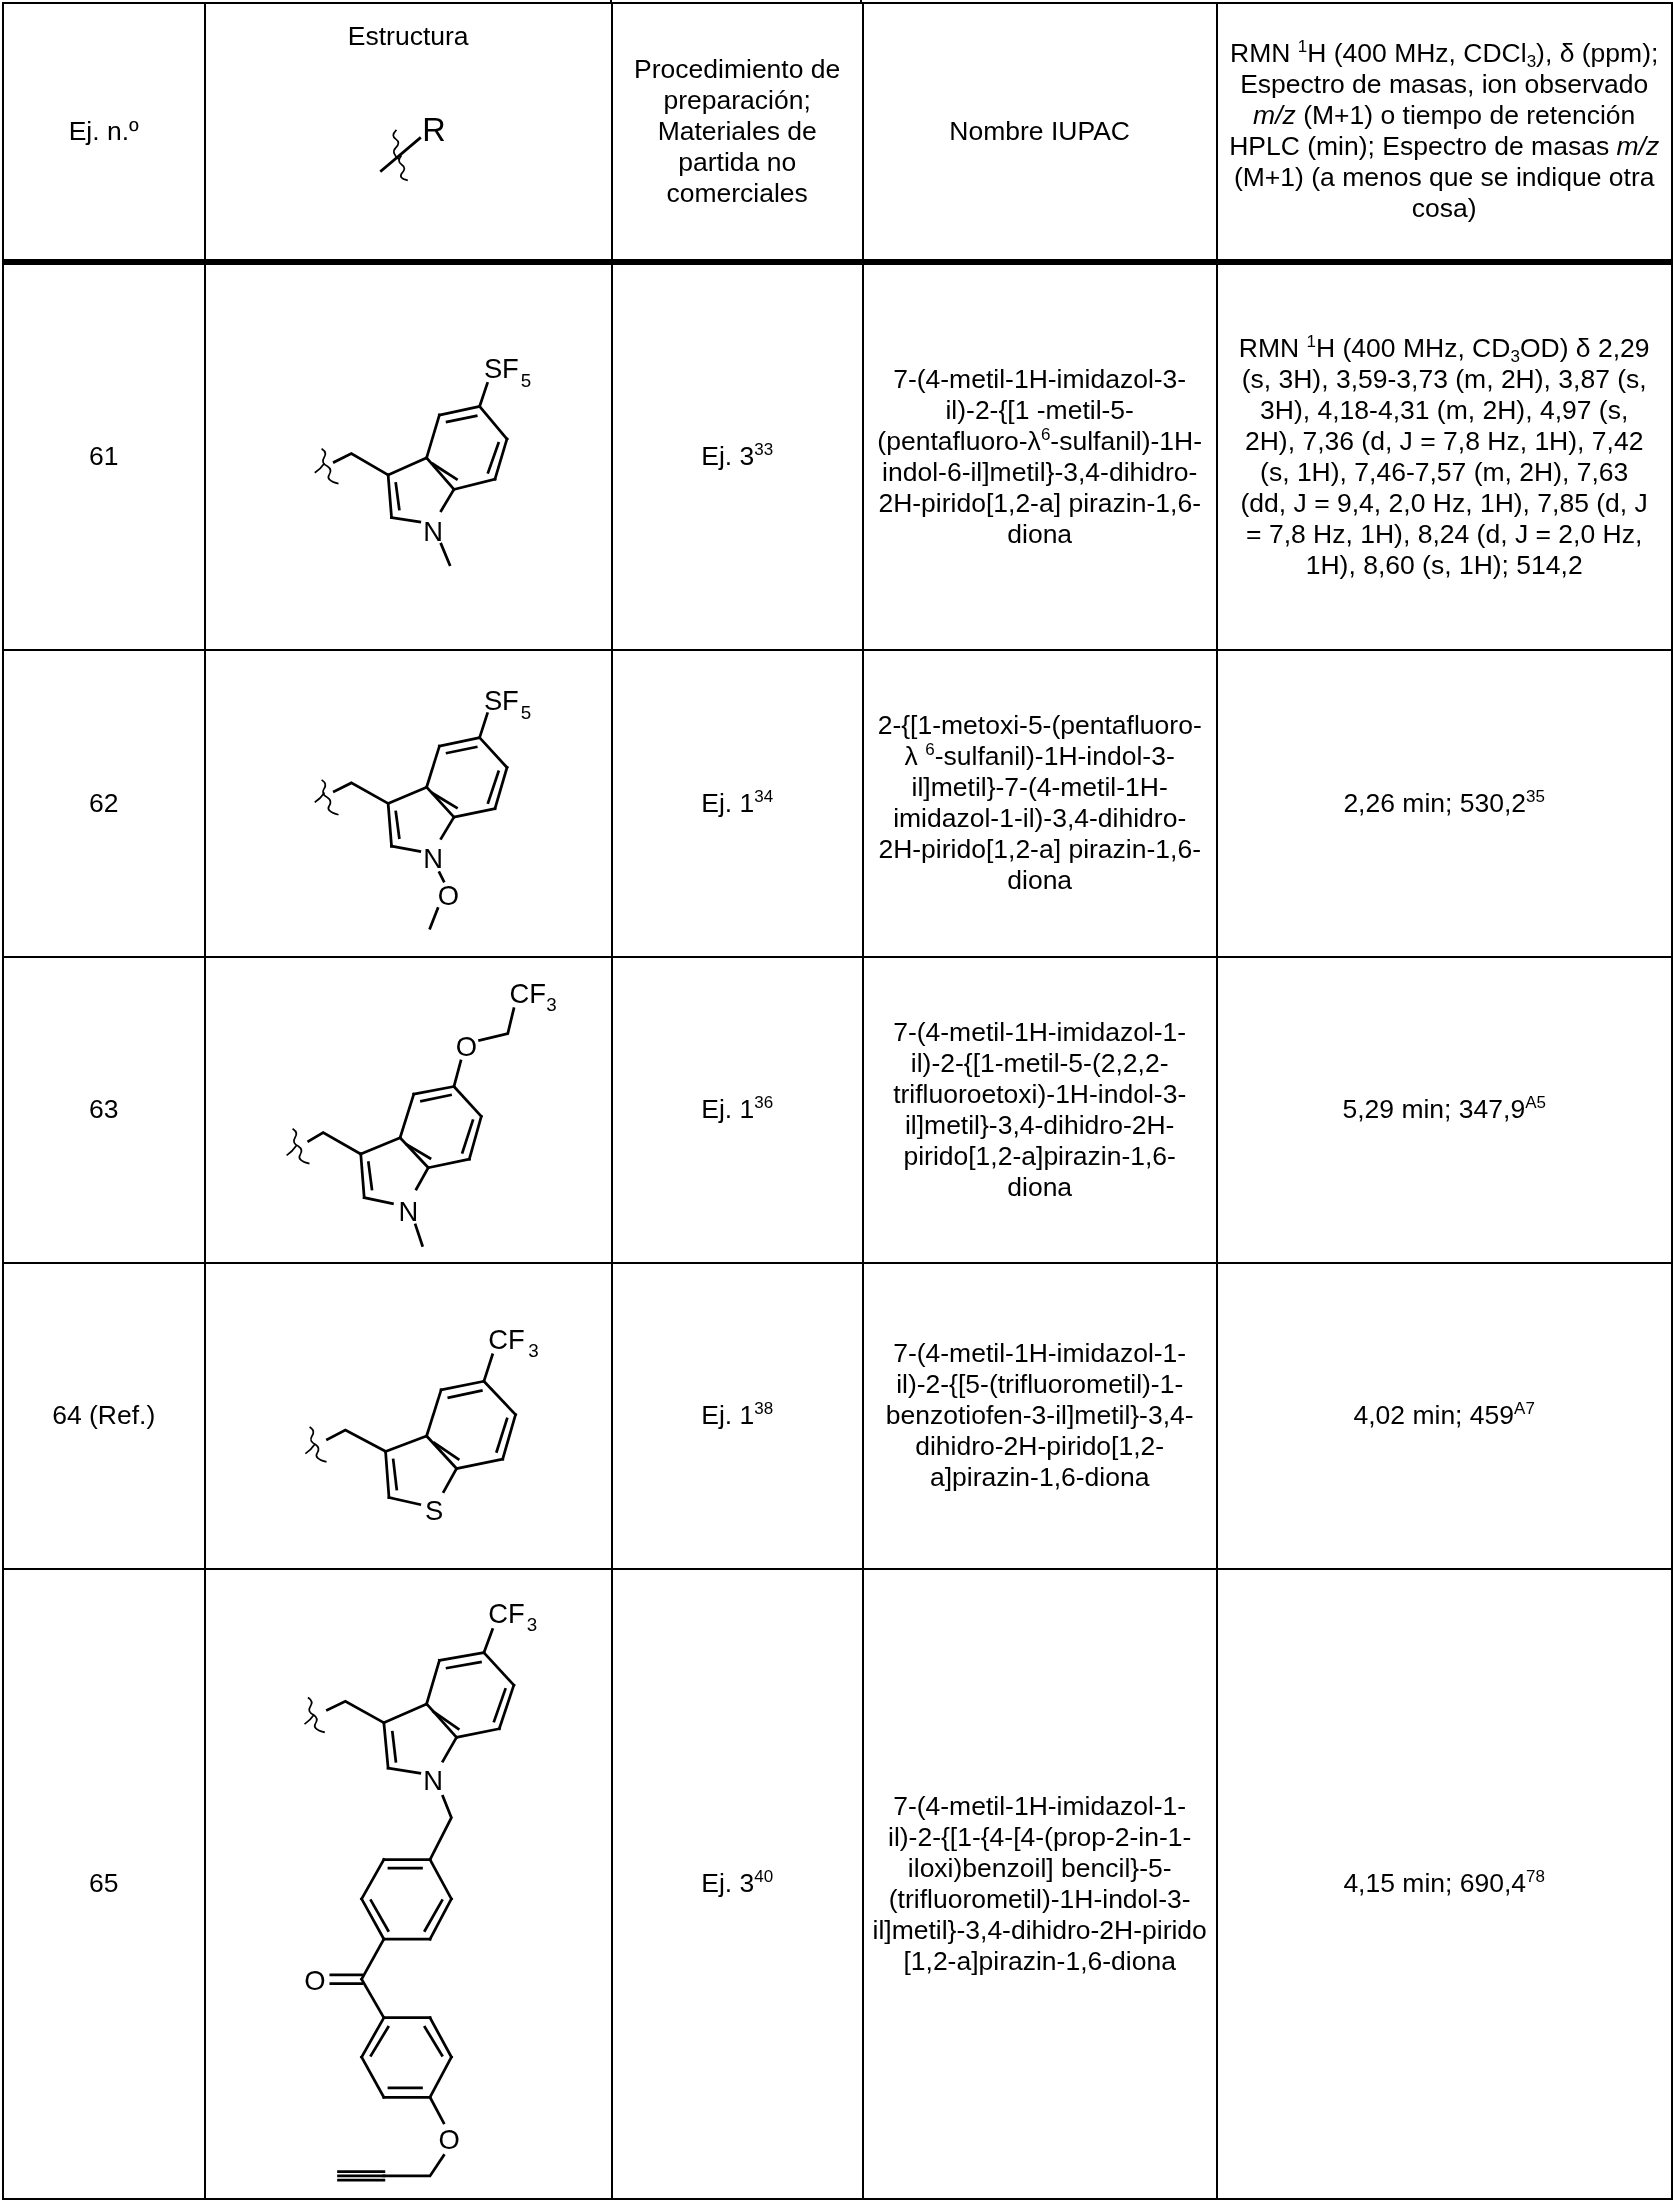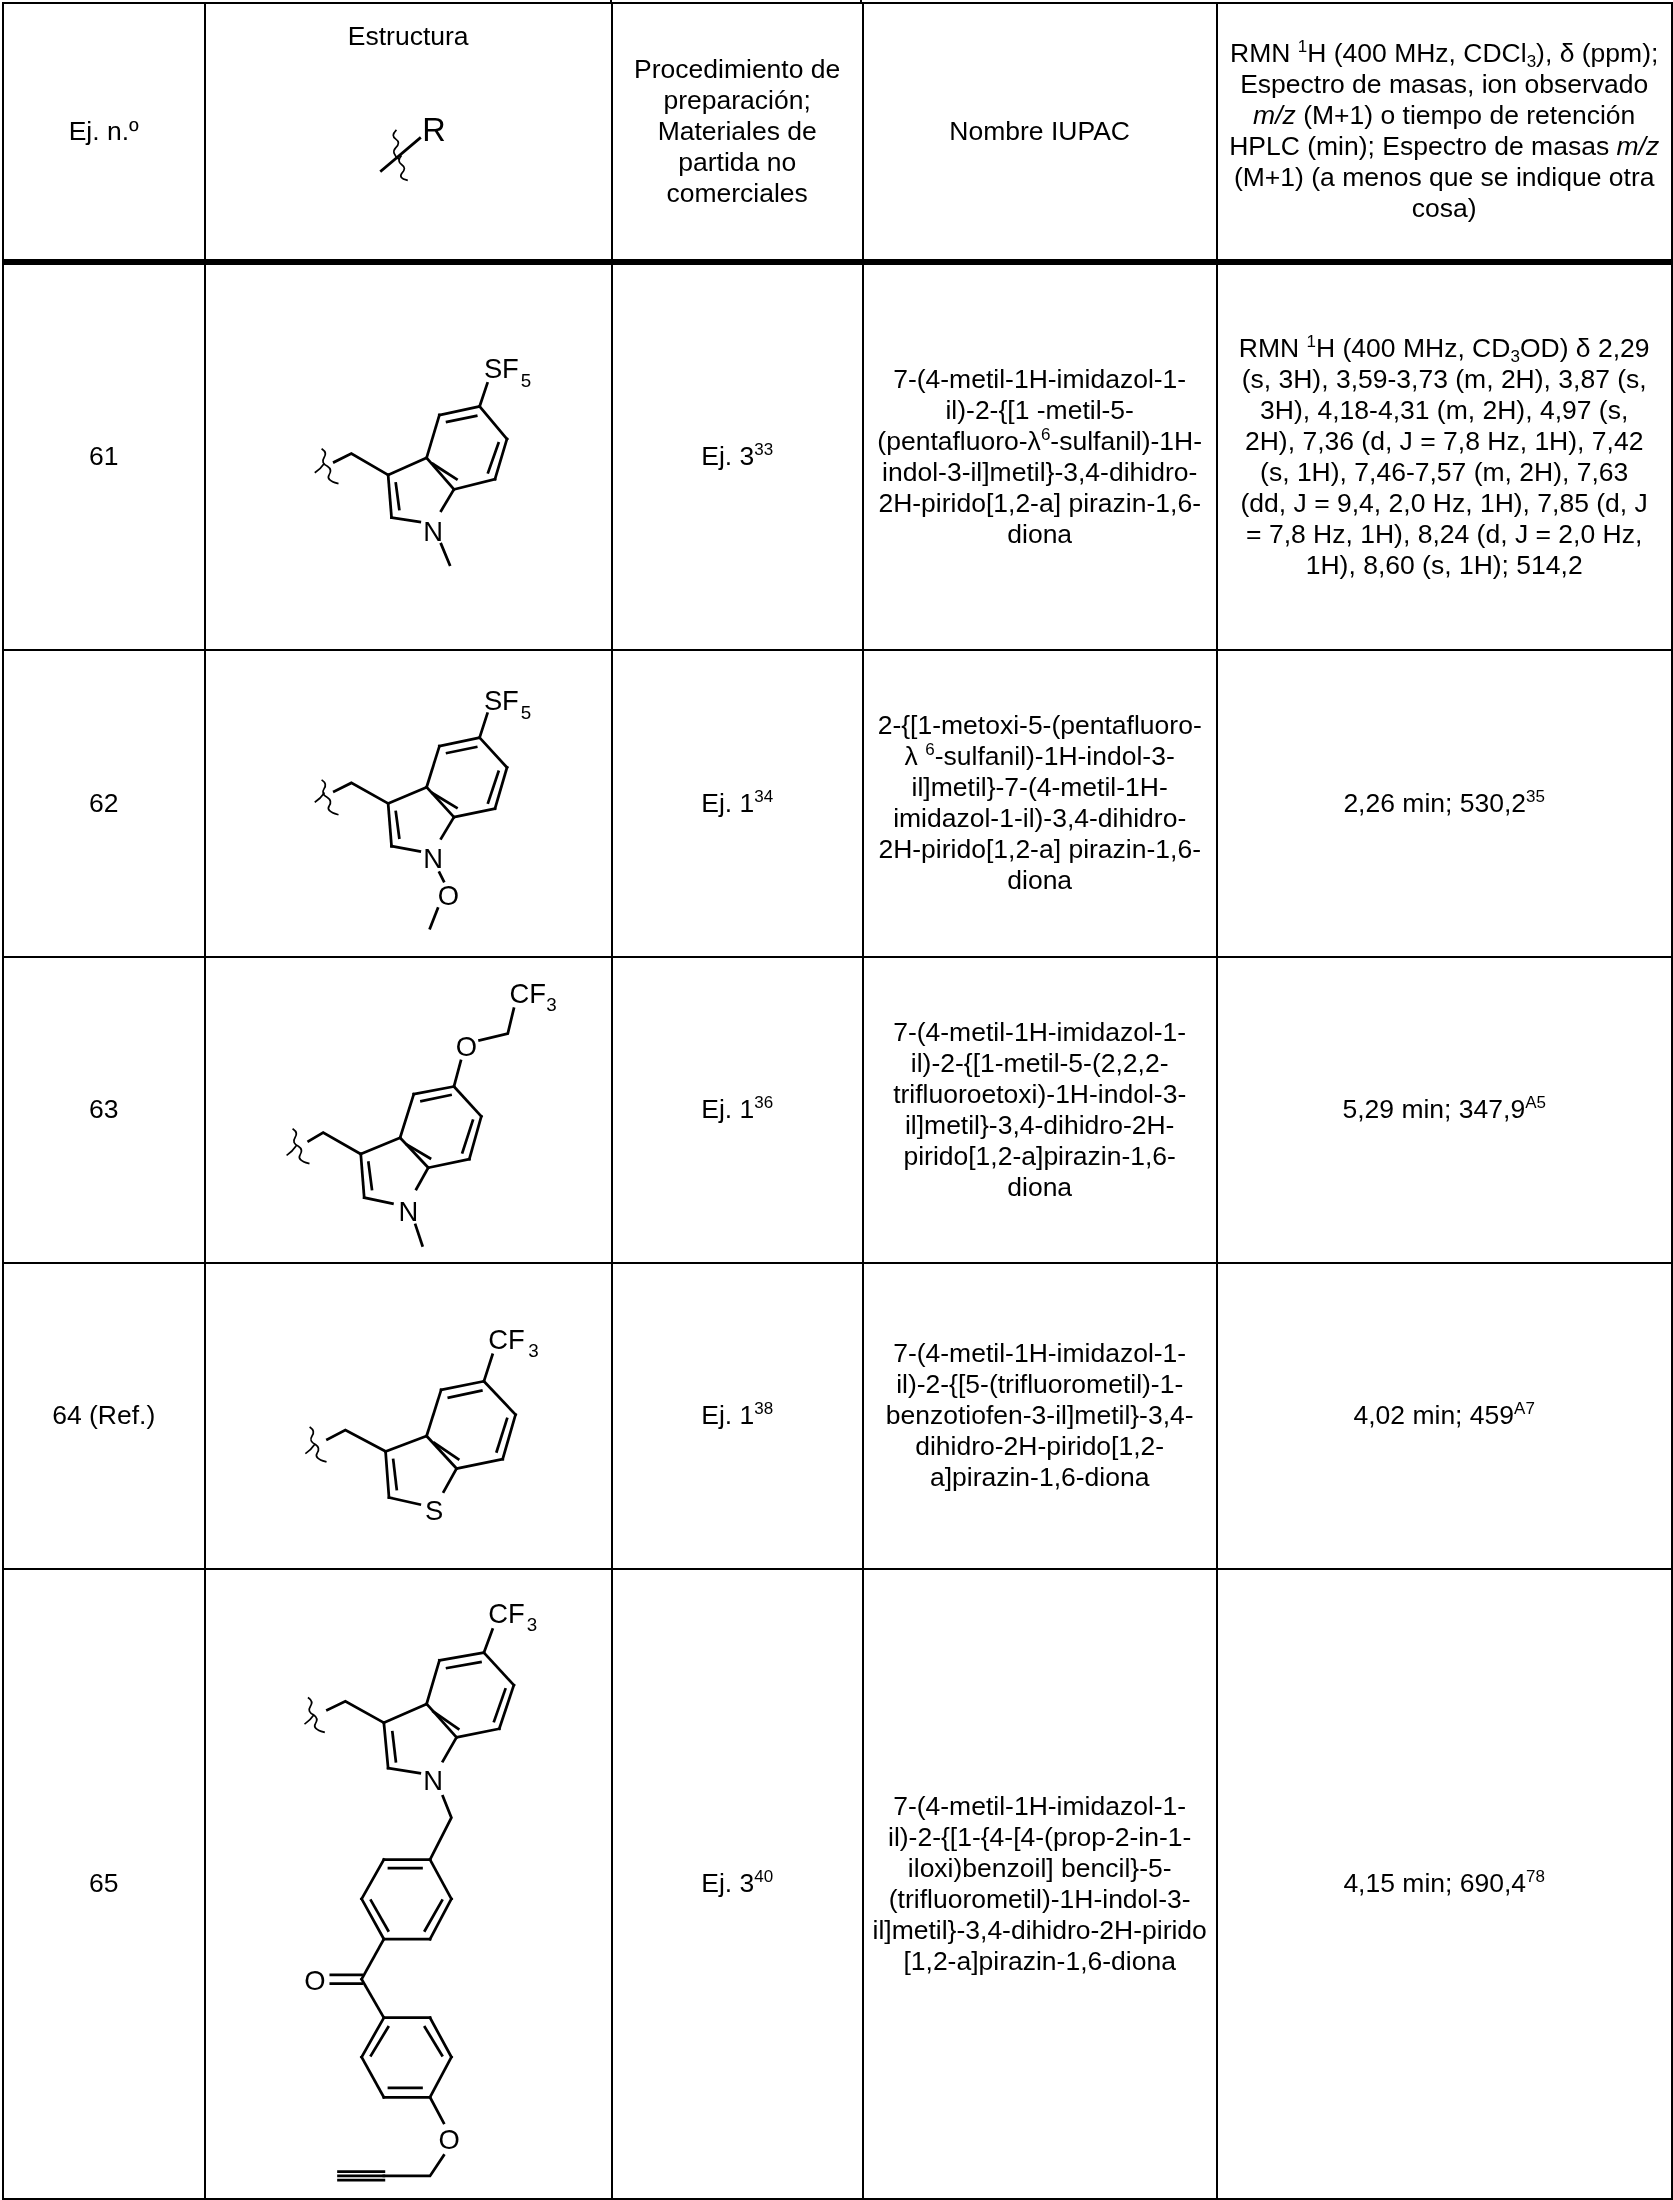--- a/index.html
+++ b/index.html
@@ -82,21 +82,21 @@
           <line x1="222" y1="255" x2="226" y2="285"></line>
           <line x1="217" y1="295" x2="250" y2="300"></line>
           <line x1="275" y1="326" x2="285" y2="350"></line>
           <line x1="320" y1="165" x2="329" y2="138"></line>
           <text x="254" y="322">N</text>
           <text x="325" y="132">SF</text>
           <text class="sub" x="368" y="142">5</text>
         </svg>
       </td>
       <td><span>Ej. 3</span><sup>33</sup></td>
-      <td><span>7-(4-metil-1H-imidazol-1-il)-2-{[1 -metil-5-(pentafluoro-λ</span><sup>6</sup><span>-sulfanil)-1H-indol-3-il]metil}-3,4-dihidro-2H-pirido[1,2-a] pirazin-1,6-diona</span></td>
+      <td><span>7-(4-metil-1H-imidazol-3-il)-2-{[1 -metil-5-(pentafluoro-λ</span><sup>6</sup><span>-sulfanil)-1H-indol-6-il]metil}-3,4-dihidro-2H-pirido[1,2-a] pirazin-1,6-diona</span></td>
       <td style="padding:0 19px;"><span>RMN </span><sup>1</sup><span>H (400 MHz, CD</span><sub>3</sub><span>OD) δ 2,29 (s, 3H), 3,59-3,73 (m, 2H), 3,87 (s, 3H), 4,18-4,31 (m, 2H), 4,97 (s, 2H), 7,36 (d, J = 7,8 Hz, 1H), 7,42 (s, 1H), 7,46-7,57 (m, 2H), 7,63 (dd, J = 9,4, 2,0 Hz, 1H), 7,85 (d, J = 7,8 Hz, 1H), 8,24 (d, J = 2,0 Hz, 1H), 8,60 (s, 1H); 514,2</span></td>
     </tr>
 
     <tr class="h62">
       <td class="ex-num">62</td>
       <td class="struct-cell">
         <svg class="mol" width="407" height="302" viewBox="0 0 476 353" style="font-size:31px">
           <path d="M128,175 q6,-4 10,-10 M136,150 q6,4 2,10 q-4,6 4,10 q6,4 2,10 q-4,6 10,10" style="stroke-width:2;"></path>
           <polyline points="150,163 170,153 213,177"></polyline>
           <line x1="213" y1="177" x2="258" y2="158"></line>

